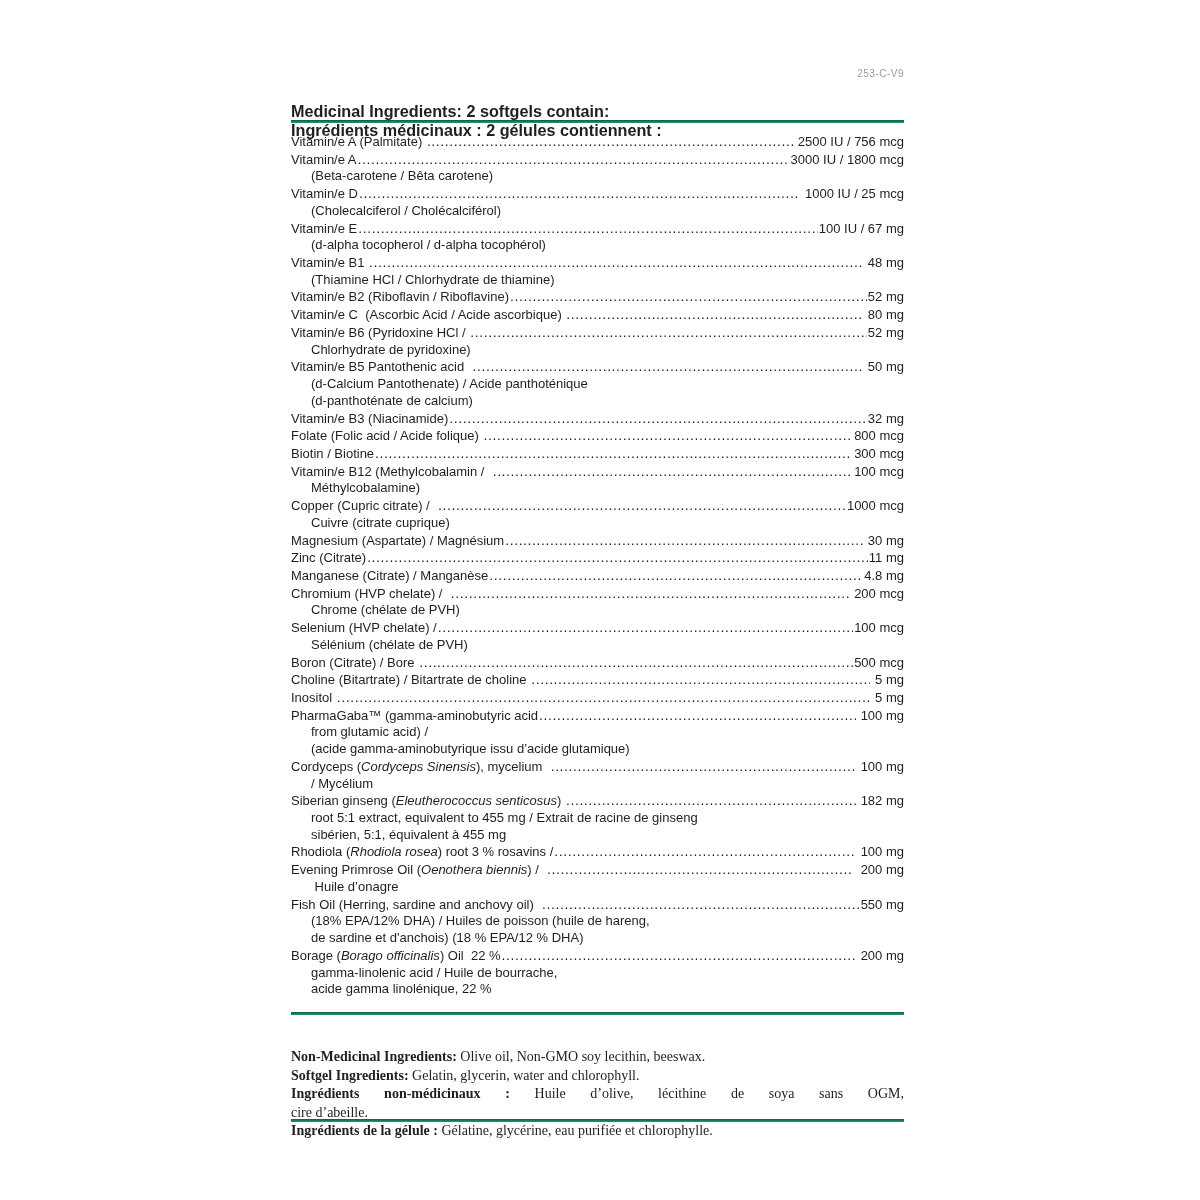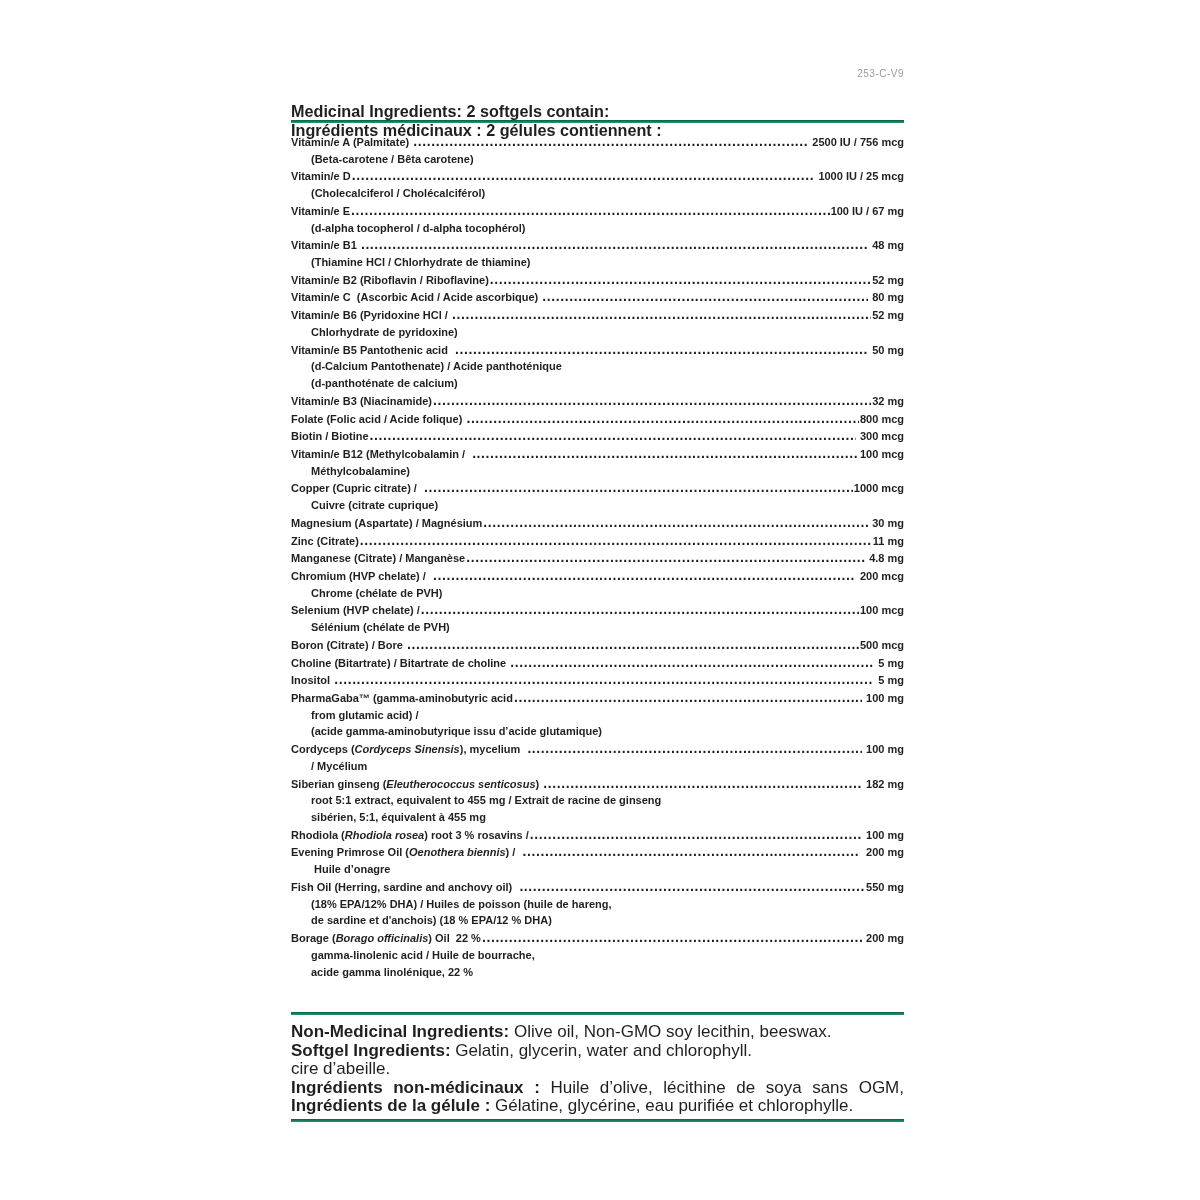--- a/index.html
+++ b/index.html
@@ -15,32 +15,32 @@
   }
   .header{position:absolute;top:74px;left:0;width:100%;margin-top:28px;}
   .header div{font-weight:bold;font-size:16.2px;line-height:18.5px;white-space:pre;}
   .rule{
     position:absolute;left:0;width:100%;height:3px;
     background:linear-gradient(var(--rule-top,#0d5c44),var(--rule-bottom,#239b68));
   }
   #rule1{top:120px}
   #rule2{top:1012px}
   #rule3{top:1119px}
-  .list{position:absolute;top:133px;left:0;width:100%;font-size:11px;line-height:16.72px;font-weight:bold;}
+  .list{position:absolute;top:133px;left:0;width:100%;font-size:13px;line-height:16.72px;}
   .row{display:flex;align-items:baseline;}
   .row.cont{padding-left:20px;}
   .lbl{white-space:pre;}
   .lbl i{font-style:italic;}
   .dots{flex:1 1 auto;overflow:hidden;white-space:nowrap;margin:0 1px;min-width:6px;}
   .dots::after{
     content:"..........................................................................................................................................................................................................";
     letter-spacing:0.6px;font-size:14px;
   }
   .val{white-space:pre;flex:0 0 auto;}
-  .footer{position:absolute;top:1023px;left:0;width:100%;font-size:17px;line-height:18.5px;}
+  .footer{position:absolute;top:1048px;left:0;width:100%;font-size:14px;line-height:18.5px;font-family:Liberation Serif, serif;}
   .fline{width:100%;}
   .fline b{font-weight:bold;}
   .fline.justify{text-align:justify;text-align-last:justify;}
 </style>
 </head>
 <body style="color: rgb(31, 31, 31); --rule-top: #0d5c44; --rule-bottom: #239b68;">
 
 <div class="panel">
 
   <div class="code" style="color: rgb(155, 155, 155);">253-C-V9</div>
@@ -51,20 +51,25 @@
   </div>
 
   <div class="rule" id="rule1"></div>
 
   <div class="list" id="ing-list">
       <div class="row">
         <span class="lbl"><span>Vitamin/e A (Palmitate) </span></span>
         <span class="dots"></span>
         <span class="val"> 2500 IU / 756 mcg</span>
       </div>
+      <div class="row">
+        <span class="lbl"><span>Vitamin/e A</span></span>
+        <span class="dots"></span>
+        <span class="val">3000 IU / 1800 mcg</span>
+      </div>
       <div class="row cont">
         <span class="lbl"><span>(Beta-carotene / Bêta carotene)</span></span>
       </div>
       <div class="row">
         <span class="lbl"><span>Vitamin/e D</span></span>
         <span class="dots"></span>
         <span class="val"> 1000 IU / 25 mcg</span>
       </div>
       <div class="row cont">
         <span class="lbl"><span>(Cholecalciferol / Cholécalciférol)</span></span>
@@ -256,20 +261,20 @@
       <div class="row cont">
         <span class="lbl"><span>acide gamma linolénique, 22 %</span></span>
       </div>
     </div>
 
   <div class="rule" id="rule2"></div>
 
   <div class="footer" id="footer-list">
       <div class="fline"><b>Non-Medicinal Ingredients:</b><span> Olive oil, Non-GMO soy lecithin, beeswax.</span></div>
       <div class="fline"><b>Softgel Ingredients:</b><span> Gelatin, glycerin, water and chlorophyll.</span></div>
+      <div class="fline justify"><b>Ingrédients non-médicinaux :</b><span> Huile d’olive, lécithine de soya sans OGM,</span></div>
       <div class="fline"><span>cire d’abeille.</span></div>
-      <div class="fline justify"><b>Ingrédients non-médicinaux :</b><span> Huile d’olive, lécithine de soya sans OGM,</span></div>
       <div class="fline"><b>Ingrédients de la gélule :</b><span> Gélatine, glycérine, eau purifiée et chlorophylle.</span></div>
     </div>
 
   <div class="rule" id="rule3"></div>
 
 </div>
 
 </body></html>

